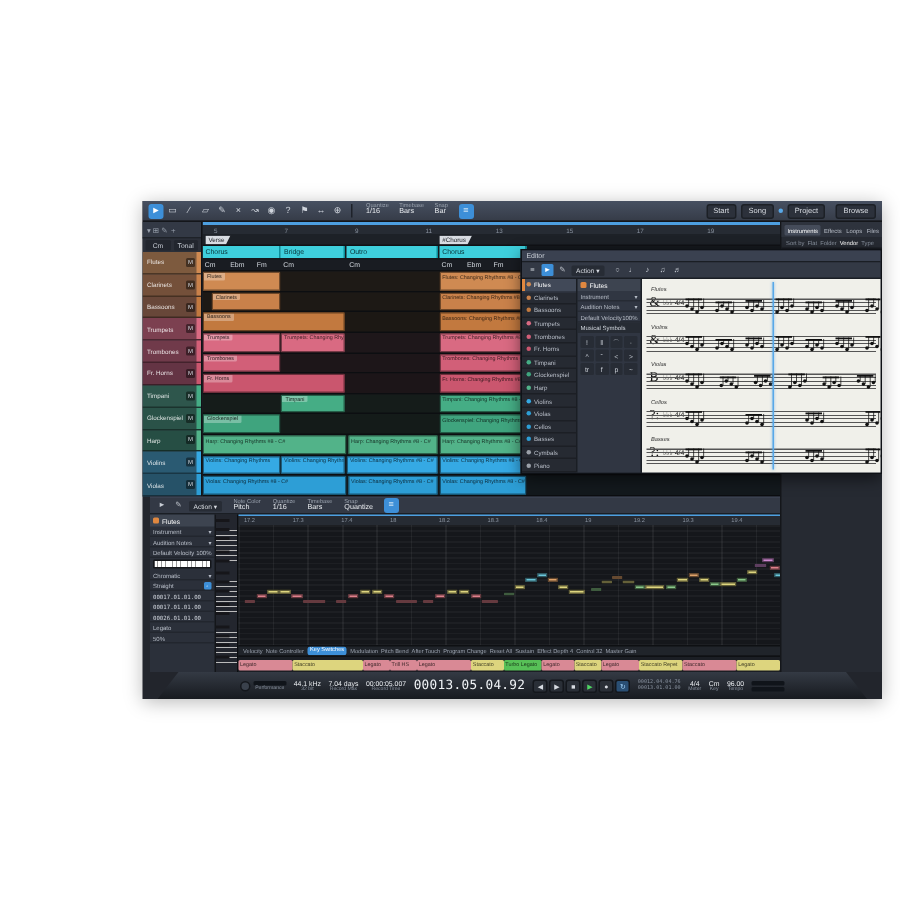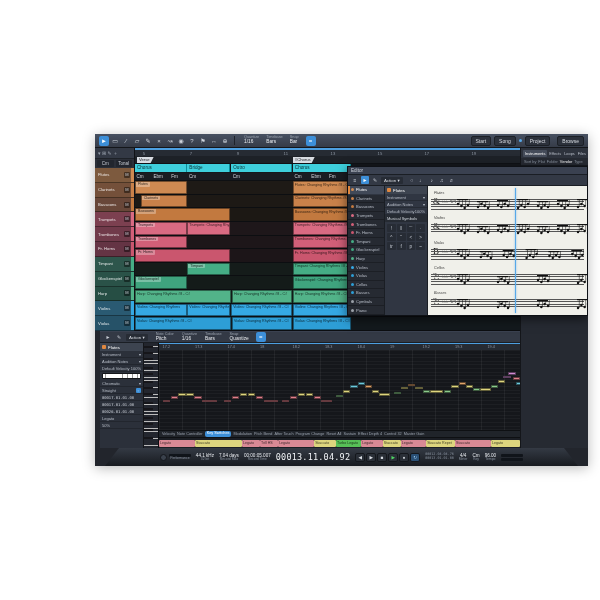--- a/index.html
+++ b/index.html
@@ -1053,21 +1053,21 @@
       <span class="tsl">32 bit</span>
     </span>
     <span class="tstack">
       <span class="tsv">7.04 days</span>
       <span class="tsl">Record Max</span>
     </span>
     <span class="tstack">
       <span class="tsv">00:00:05.007</span>
       <span class="tsl">Record Time</span>
     </span>
-    <span id="t-display">00013.11.04.92</span>
+    <span id="t-display">00013.05.04.92</span>
     <span id="t-buttons" style="display:flex;gap:1px;">
         <div class="tbtn">◀</div>
         <div class="tbtn">▶</div>
         <div class="tbtn">■</div>
         <div class="tbtn play">▶</div>
         <div class="tbtn">●</div>
         <div class="tbtn loop">↻</div>
       </span>
     <span class="tstack">
       <span class="tsl prmono">00012.04.04.76</span>

